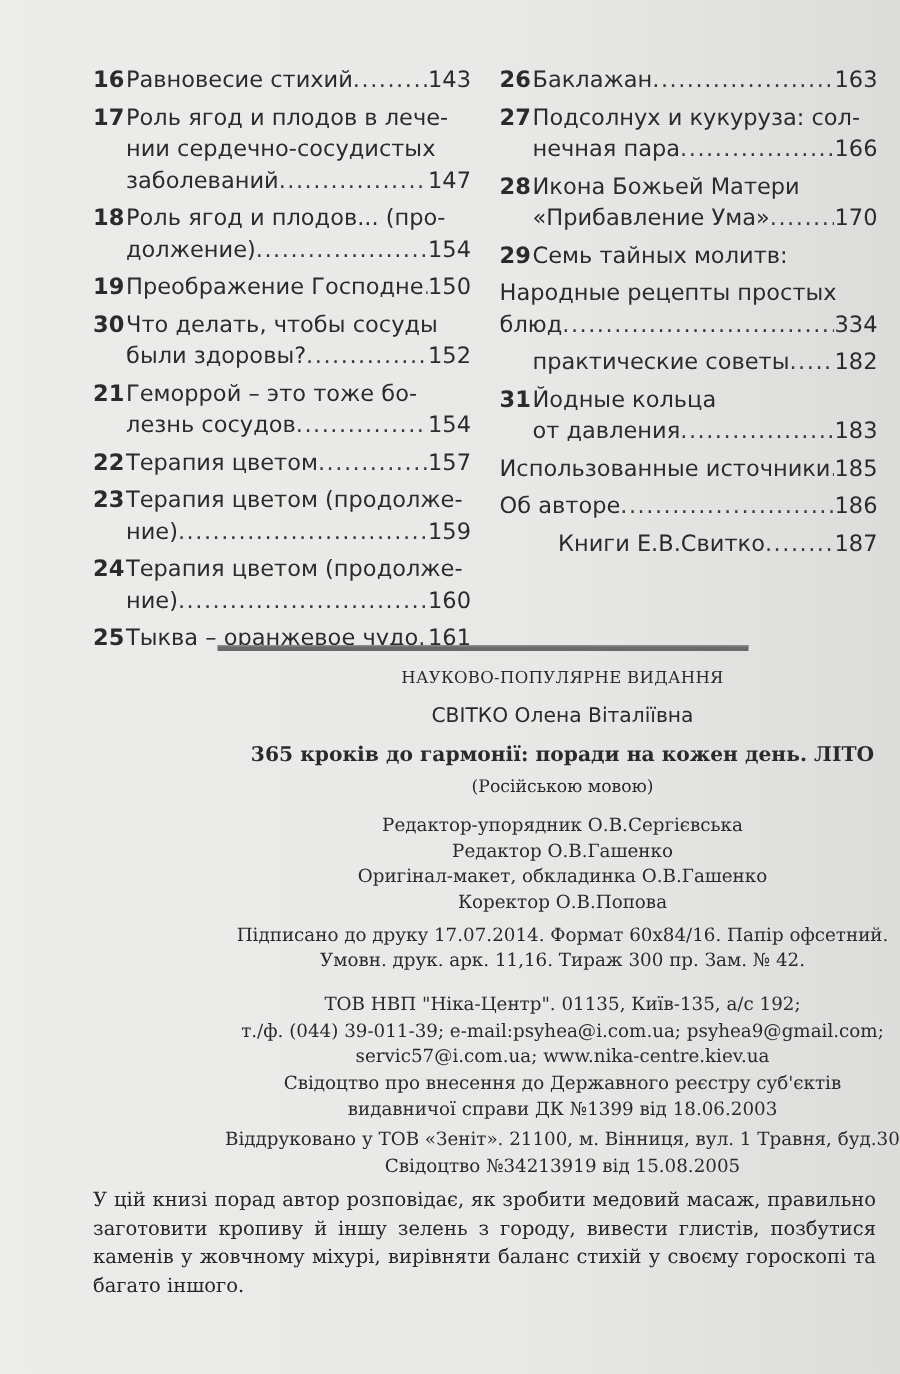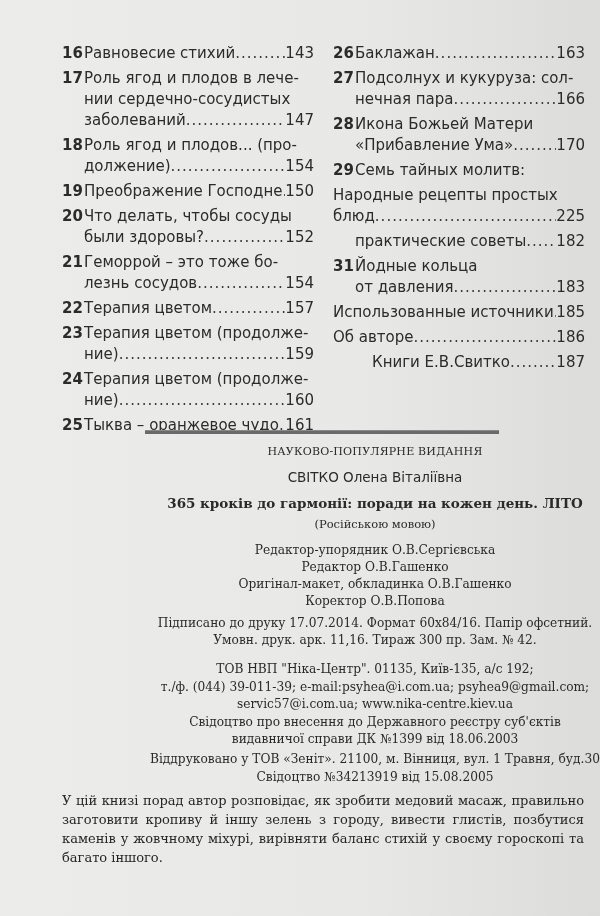--- a/index.html
+++ b/index.html
@@ -74,21 +74,21 @@
       </div>
       <div class="entry">
         <div class="cont" style="padding-left: 0px;">
           <span class="num">19</span>
           <span class="txt">Преображение Господне</span>
           <span class="dots"></span>
           <span class="pg">150</span>
         </div>
       </div>
       <div class="entry">
-        <div class="line1" style="padding-left: 0px;"><span class="num">20</span><span class="txt">Что делать, чтобы сосуды</span></div>
+        <div class="line1" style="padding-left: 0px;"><span class="num">30</span><span class="txt">Что делать, чтобы сосуды</span></div>
         <div class="cont" style="padding-left: 22px;">
           <span class="txt">были здоровы?</span>
           <span class="dots"></span>
           <span class="pg">152</span>
         </div>
       </div>
       <div class="entry">
         <div class="line1" style="padding-left: 0px;"><span class="num">21</span><span class="txt">Геморрой – это тоже бо-</span></div>
         <div class="cont" style="padding-left: 22px;">
           <span class="txt">лезнь сосудов</span>
@@ -155,21 +155,21 @@
         </div>
       </div>
       <div class="entry">
         <div class="line1" style="padding-left: 0px;"><span class="num">29</span><span class="txt">Семь тайных молитв:</span></div>
       </div>
       <div class="entry">
         <div class="line1" style="padding-left: 0px;"><span class="txt">Народные рецепты простых</span></div>
         <div class="cont" style="padding-left: 0px;">
           <span class="txt">блюд</span>
           <span class="dots"></span>
-          <span class="pg">225</span>
+          <span class="pg">334</span>
         </div>
       </div>
       <div class="entry">
         <div class="cont" style="padding-left: 22px;">
           <span class="txt">практические советы</span>
           <span class="dots"></span>
           <span class="pg">182</span>
         </div>
       </div>
       <div class="entry">

